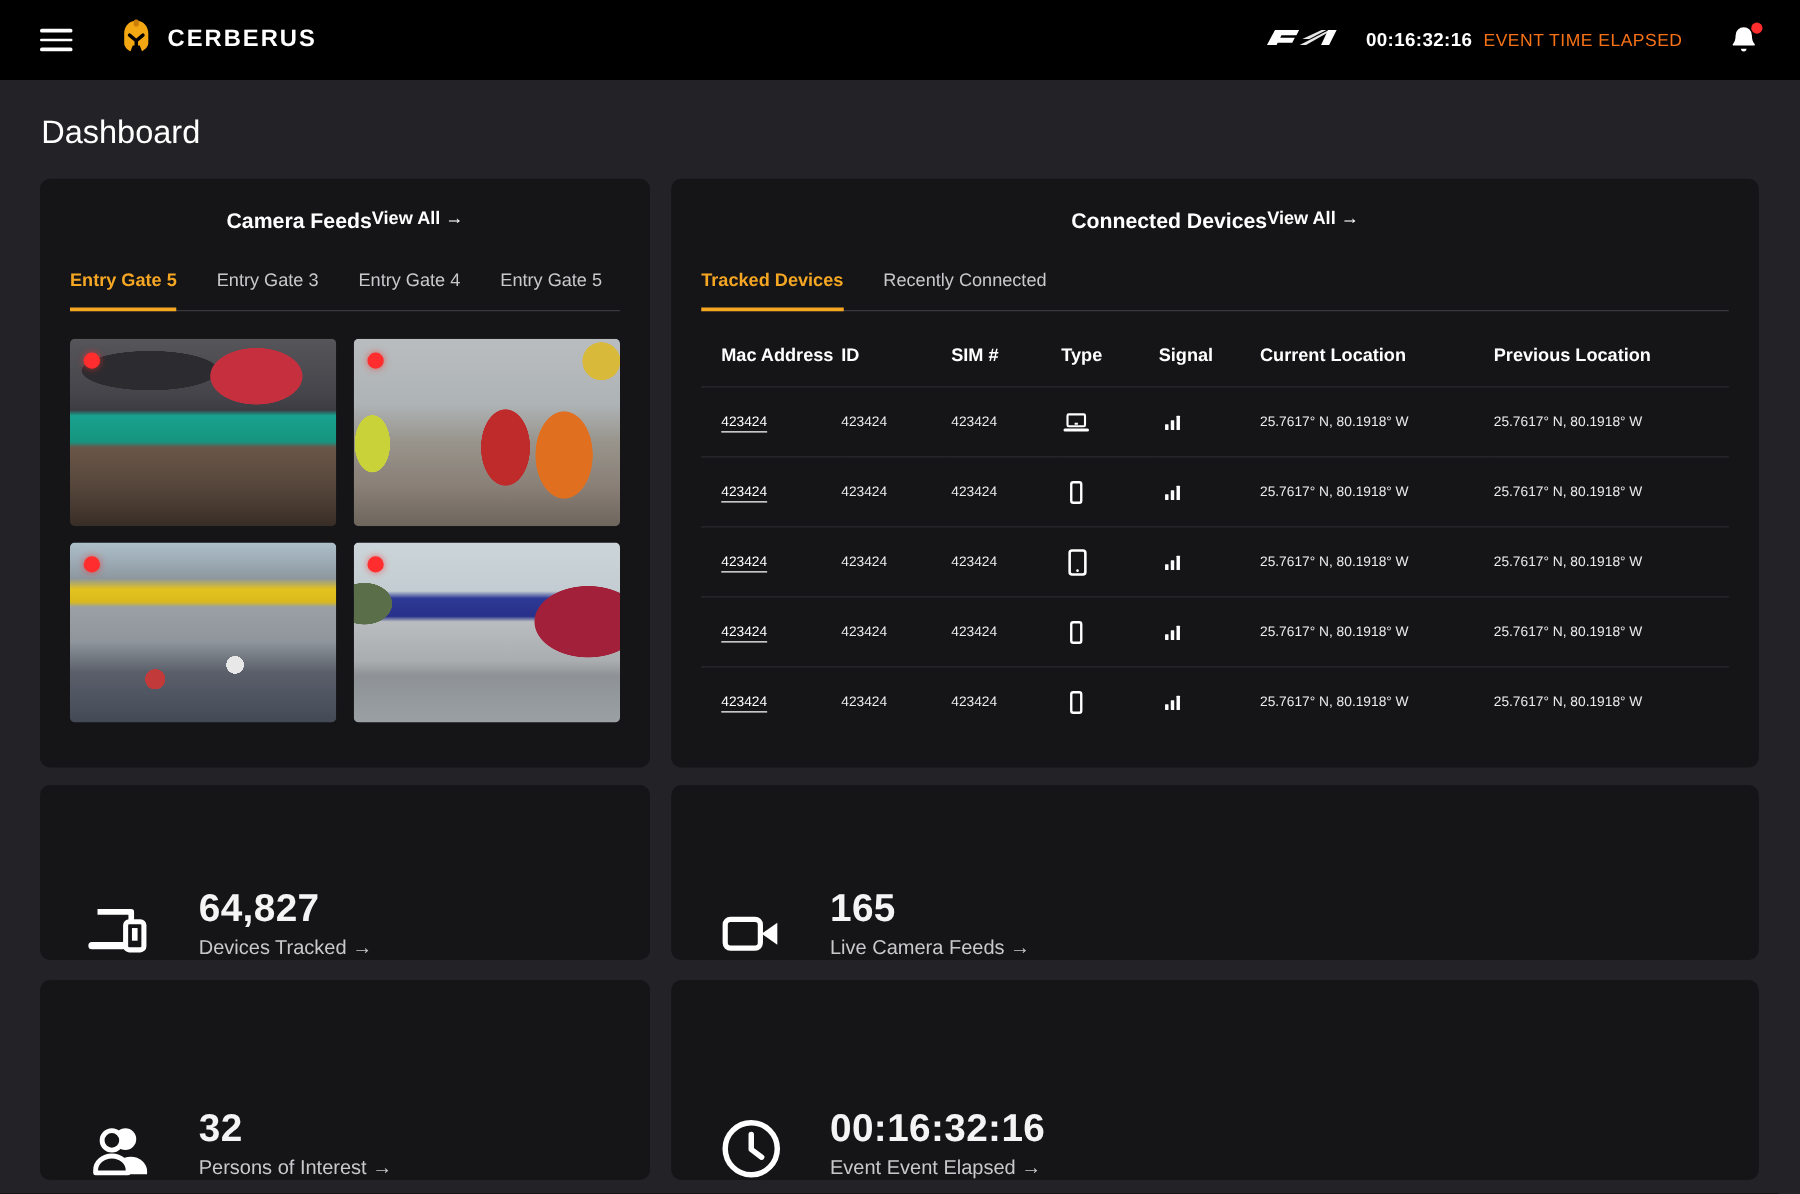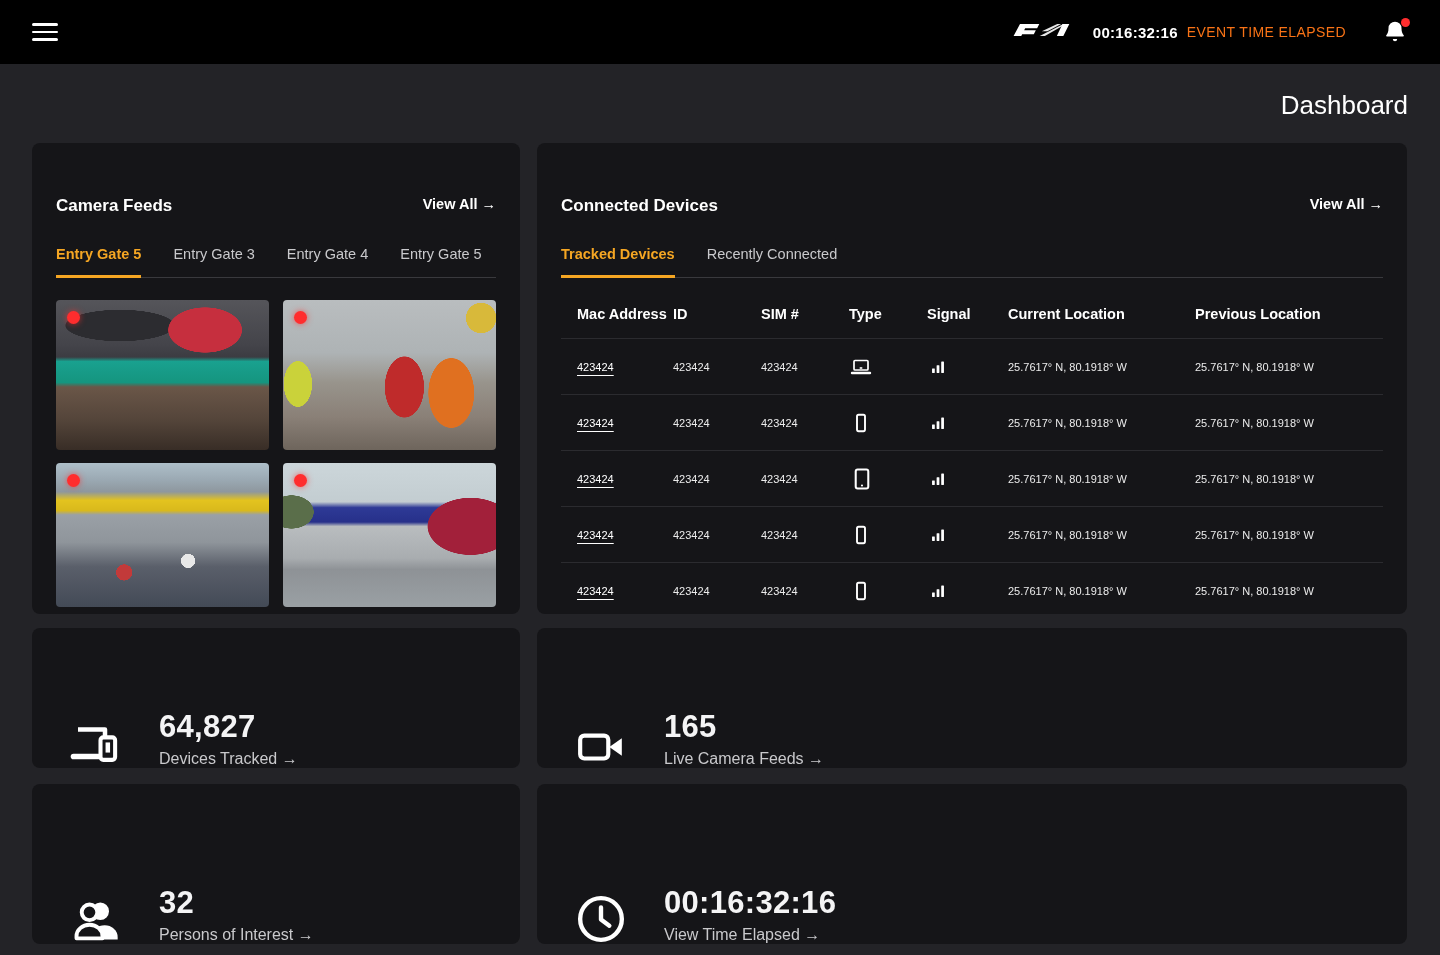--- a/index.html
+++ b/index.html
@@ -15,29 +15,29 @@
   .brand-name { color:#fff; font-size:19px; font-weight:bold; letter-spacing:1.6px; }
   .nav-right { margin-left:auto; display:flex; align-items:center; gap:14px; }
   .timer-group { display:flex; align-items:center; gap:9px; margin-left:8px; }
   .timer-value { color:#fff; font-size:15px; font-weight:bold; letter-spacing:.3px; }
   .timer-label { color:#f97316; font-size:14px; letter-spacing:.4px; }
   .bell-wrap { position:relative; margin-left:22px; width:26px; height:26px; cursor:pointer; }
   .bell-dot { position:absolute; top:-1px; right:-2px; width:9px; height:9px; border-radius:50%; background:#ff2d2e; }
 
   
   .content { padding:20px 32px 0; }
-  .page-title { color:#fff; font-size:26px; font-weight:500; margin:6px 0 22px 1px;text-align:right; }
+  .page-title { color:#fff; font-size:26px; font-weight:500; margin:6px 0 22px 1px; }
 
   
   .row { display:flex; gap:17px; }
   .card { background:#151518; border-radius:8px; }
   .card-lg { height:471px; padding:24px; }
   .col-left { width:488px; flex:none; }
   .col-right { width:870px; flex:none; }
-  .card-head { display:flex; align-items:flex-start; justify-content:space-between;margin-top:29px; }
+  .card-head { display:flex; align-items:flex-start; justify-content:center; }
   .card-title { color:#fff; font-size:17px; font-weight:bold; }
   .view-all { color:#fff; font-size:14.5px; font-weight:bold; cursor:pointer; text-decoration:none; }
 
   
   .tabs { display:flex; gap:32px; margin-top:30px; border-bottom:1px solid #39393d; }
   .tab { font-size:14.5px; color:#c9c9cc; padding-bottom:13px; margin-bottom:-1px; border-bottom:3px solid transparent; cursor:pointer; white-space:nowrap; }
   .tab.active { color:#f5a623; font-weight:bold; border-bottom-color:#f5a623; }
 
   
   .thumb-grid { margin-top:22px; display:grid; grid-template-columns:213px 213px; grid-template-rows:150px 144px; gap:13px 14px; }
@@ -86,20 +86,30 @@
 
 <div class="page">
 
   <header class="topnav">
     <div class="hamburger">
       <span></span>
         <span></span>
         <span></span>
     </div>
 
+    <div class="brand">
+      <span>
+        <svg width="30" height="32" viewBox="0 0 28 28">
+          <path fill="#f3a712" d="M14 1.5 C8.2 1.5 5 6.2 5 10.8 v7.4 c0 2.6 2.1 4.7 4.7 6.1 L11.4 20 h5.2 l1.7 4.3 c2.6-1.4 4.7-3.5 4.7-6.1 v-7.4 C23 6.2 19.8 1.5 14 1.5 Z"></path>
+          <rect x="12.1" y="0.6" width="3.8" height="5.2" rx="1.6" fill="#c97f0a"></rect>
+          <path d="M9 12.2 L14 16.4 L19 12.2 M14 16.4 V22" stroke="#000" stroke-width="2.6" fill="none" stroke-linecap="round" stroke-linejoin="round"></path>
+        </svg>
+      </span>
+      <span class="brand-name">CERBERUS</span>
+    </div>
 
     <div class="nav-right">
       <span>
         <svg width="60" height="18" viewBox="0 0 70 20" fill="#fff">
           <path d="M3 17 L10.5 3 H33 L30.5 8 H16.5 L15.4 10.2 H29 L26.6 15 H13 L12 17 Z"></path>
           <path d="M36 11.5 L54 3 H58.5 L42.5 11.5 Z" opacity=".9"></path>
           <path d="M33.5 17 L61 3 H64 L39.5 17 Z" opacity=".9"></path>
           <path d="M60 3 H68 L61 17 H53.5 Z"></path>
         </svg>
       </span>
@@ -332,18 +342,18 @@
 
       <section class="card stat-card stat-h2 col-right">
         <div class="stat-icon">
           <svg width="50" height="50" viewBox="0 0 48 48" fill="none" stroke="#fff">
             <circle cx="24" cy="24" r="20" stroke-width="4.2"></circle>
             <path d="M24 13 v11.5 l8 6" stroke-width="4.2" stroke-linecap="round" stroke-linejoin="round"></path>
           </svg>
         </div>
         <div>
           <div class="stat-value">00:16:32:16</div>
-          <div class="stat-label">View Time Elapsed →</div>
+          <div class="stat-label">Event Event Elapsed →</div>
         </div>
       </section>
     </div>
   </main>
 </div>
 
 </body></html>

